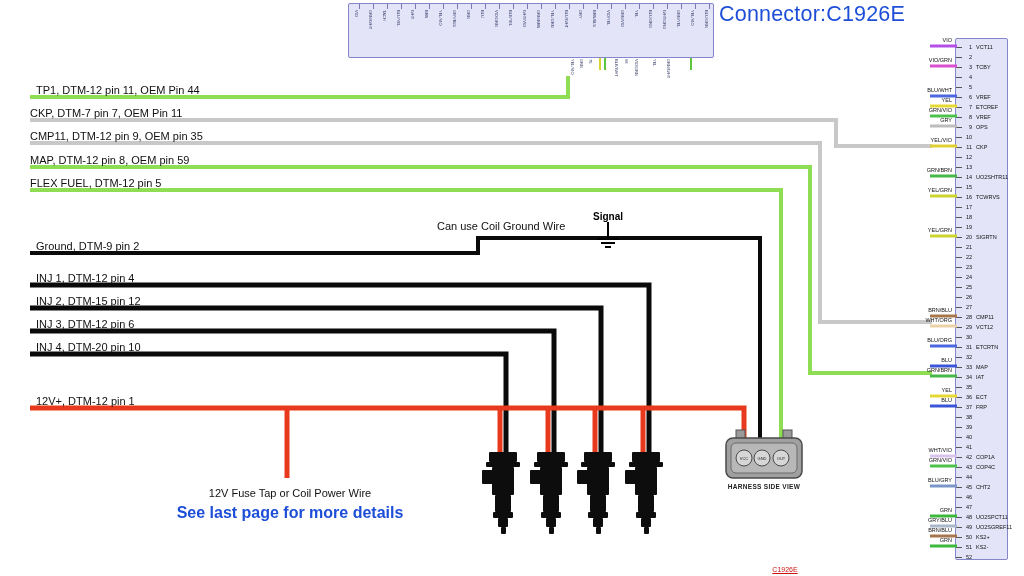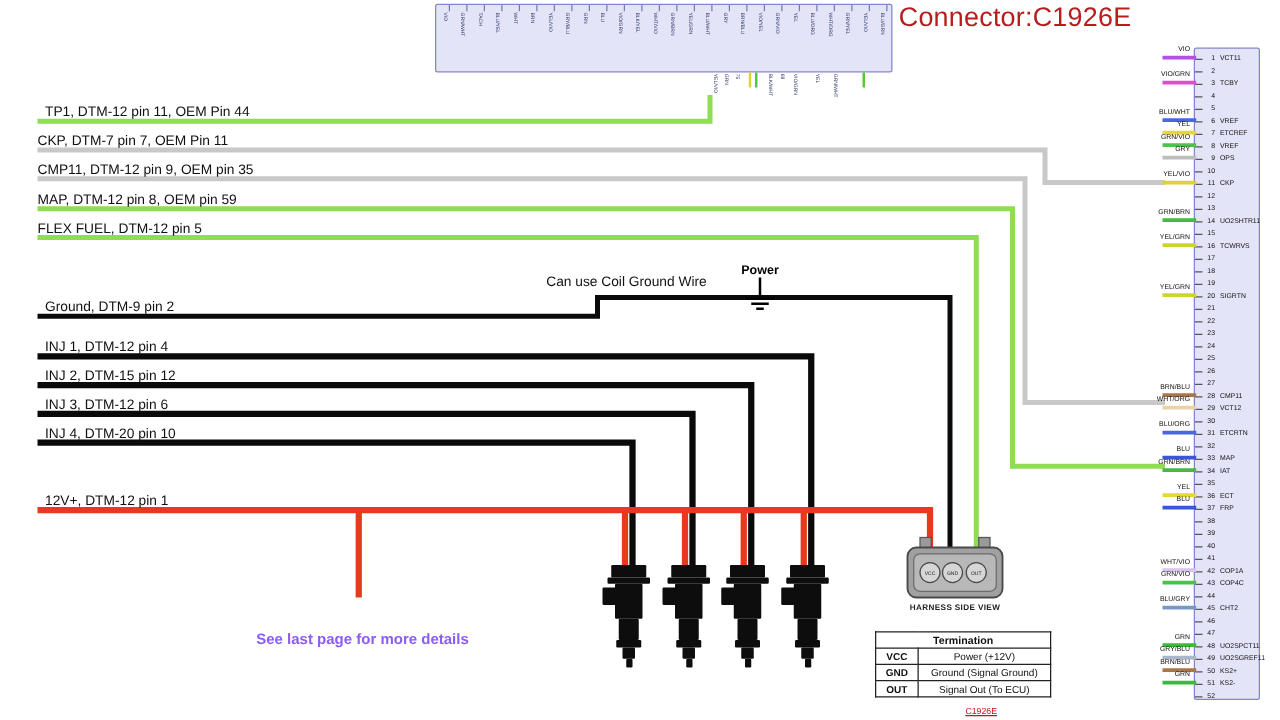--- a/index.html
+++ b/index.html
@@ -1,28 +1,28 @@
 <!DOCTYPE html>
 <html><head>
 <meta charset="utf-8">
 <style>
   *{margin:0;padding:0;box-sizing:border-box}
   html,body{width:1024px;height:576px;background:#fff;font-family:"Liberation Sans",sans-serif;}
   #canvas{position:relative;width:1024px;height:576px;background:#fff;overflow:hidden;}
   .abs{position:absolute;}
-  #page-title{left:719px;top:2px;font-size:21.5px;color:#b91c1c;letter-spacing:.2px;}
+  #page-title{left:719px;top:2px;font-size:21.5px;color:#1d4ed8;letter-spacing:.2px;}
   #top-connector{left:348px;top:3px;width:366px;height:55px;background:#e4e4f9;border:1.5px solid #8585cc;border-radius:2px;}
   #right-connector{left:955px;top:38px;width:53px;height:522px;background:#e4e4f9;border:1.5px solid #8585cc;border-radius:2px;}
   #wires-svg{left:0;top:0;width:1024px;height:576px;}
   svg text{font-family:"Liberation Sans",sans-serif;}
   .note{font-size:11px;color:#111;white-space:nowrap;}
   #coil-note{left:437px;top:220px;}
   #ground-label{left:588px;top:211px;width:40px;text-align:center;font-size:10px;font-weight:bold;color:#000;}
   #fuse-note{left:168px;top:487px;width:244px;text-align:center;}
-  #see-note{left:138px;top:504px;width:304px;text-align:center;font-size:12px;font-weight:bold;color:#8b5cf6;}
+  #see-note{left:138px;top:504px;width:304px;text-align:center;font-size:16px;font-weight:bold;color:#1d4ed8;}
   #hsv-label{left:720px;top:483px;width:88px;text-align:center;font-size:6.5px;font-weight:bold;letter-spacing:.3px;color:#222;}
   #term-table{position:absolute;left:700px;top:505px;width:141px;border-collapse:collapse;background:#fff;}
   #term-table th,#term-table td{border:1px solid #222;font-size:8px;padding:1px 3px;text-align:center;height:13px;color:#111;}
   #term-table th{font-size:8.5px;font-weight:bold;}
   #term-table td.pin{font-weight:bold;width:34px;}
   #conn-code{left:750px;top:566px;width:70px;text-align:center;font-size:7px;color:#cc1111;text-decoration:underline;}
   .wire-label{position:absolute;font-size:11px;color:#111;white-space:nowrap;}
   .vtext{position:absolute;writing-mode:vertical-rl;font-size:4px;line-height:4px;color:#333a66;white-space:nowrap;}
 </style>
 </head>
@@ -307,42 +307,24 @@
       <line x1="930" y1="406" x2="957" y2="406" stroke="#3a55d8" stroke-width="3"></line>
       <line x1="930" y1="456" x2="957" y2="456" stroke="#d9c2ec" stroke-width="3"></line>
       <line x1="930" y1="466" x2="957" y2="466" stroke="#4cc24c" stroke-width="3"></line>
       <line x1="930" y1="486" x2="957" y2="486" stroke="#7a96c8" stroke-width="3"></line>
       <line x1="930" y1="516" x2="957" y2="516" stroke="#3cb83c" stroke-width="3"></line>
       <line x1="930" y1="526" x2="957" y2="526" stroke="#aab6c9" stroke-width="3"></line>
       <line x1="930" y1="536" x2="957" y2="536" stroke="#a8764a" stroke-width="3"></line>
       <line x1="930" y1="546" x2="957" y2="546" stroke="#3cb83c" stroke-width="3"></line>
     </svg>
   <div class="abs note" id="coil-note">Can use Coil Ground Wire</div>
-  <div class="abs" id="ground-label">Power</div>
+  <div class="abs" id="ground-label">Signal</div>
+  <div class="abs note" id="fuse-note">12V Fuse Tap or Coil Power Wire</div>
   <div class="abs" id="see-note">See last page for more details</div>
   <div class="abs" id="hsv-label">HARNESS SIDE VIEW</div>
-  <table id="term-table">
-      <tbody>
-        <tr>
-          <th colspan="2">Termination</th>
-        </tr>
-        <tr>
-          <td class="pin">VCC</td>
-          <td>Power (+12V)</td>
-        </tr>
-        <tr>
-          <td class="pin">GND</td>
-          <td>Ground (Signal Ground)</td>
-        </tr>
-        <tr>
-          <td class="pin">OUT</td>
-          <td>Signal Out (To ECU)</td>
-        </tr>
-      </tbody>
-    </table>
   <div class="abs" id="conn-code">C1926E</div>
 <div class=" vtext" style="position: absolute; left: 570px; top: 59px;">YEL/VIO</div>
     <div class=" vtext" style="position: absolute; left: 579px; top: 59px;">GRN</div>
     <div class=" vtext" style="position: absolute; left: 588px; top: 59px;">75</div>
     <div class=" vtext" style="position: absolute; left: 614px; top: 59px;">BLK/WHT</div>
     <div class=" vtext" style="position: absolute; left: 624px; top: 59px;">68</div>
     <div class=" vtext" style="position: absolute; left: 634px; top: 59px;">VIO/GRN</div>
     <div class=" vtext" style="position: absolute; left: 652px; top: 59px;">YEL</div>
     <div class=" vtext" style="position: absolute; left: 666px; top: 59px;">GRN/WHT</div>
     <div class=" wire-label" style="position: absolute; left: 36px; top: 84px;">TP1, DTM-12 pin 11, OEM Pin 44</div>

